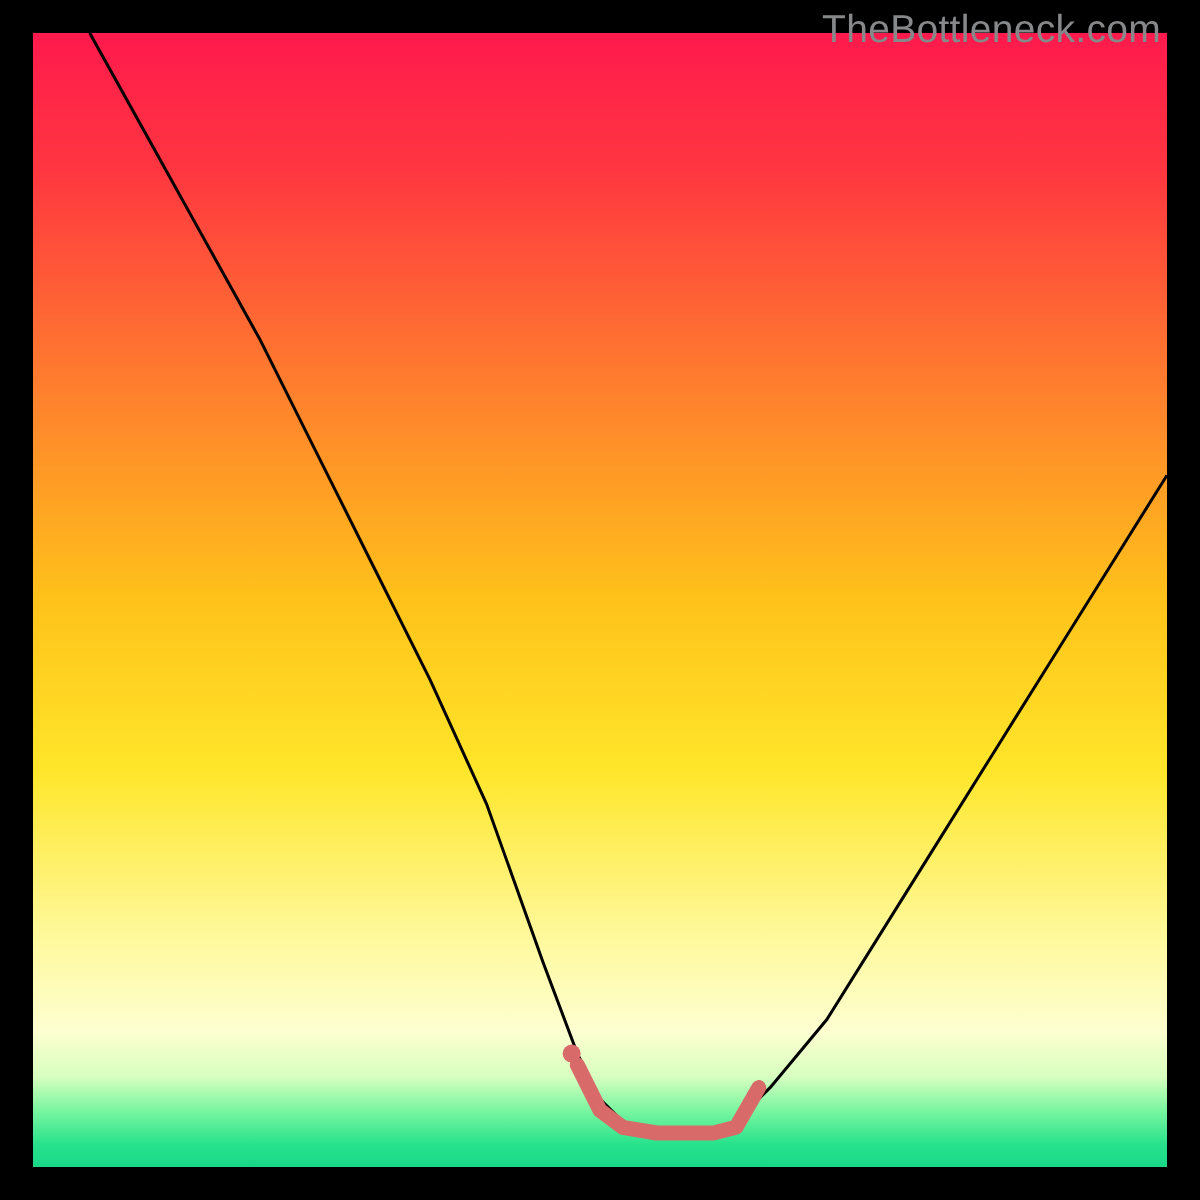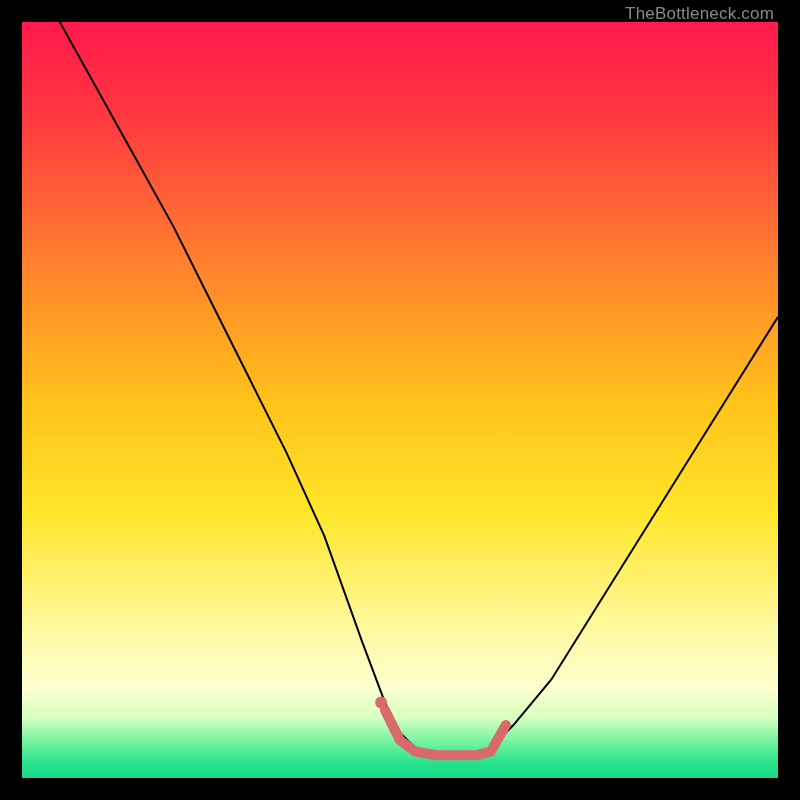--- a/index.html
+++ b/index.html
@@ -23,21 +23,21 @@
     left: 0;
     top: 0;
     width: 756px;
     height: 756px;
   }
   .watermark {
     position: absolute;
     top: 4px;
     right: 26px;
     font-family: Arial, Helvetica, sans-serif;
-    font-size: 17px;
+    font-size: 26px;
     color: #87888a;
     font-weight: 400;
     letter-spacing: 0.2px;
   }
 </style>
 </head>
 <body>
 
 <div class="frame">
   <svg class="plot" viewBox="0 0 756 756" preserveAspectRatio="none">

